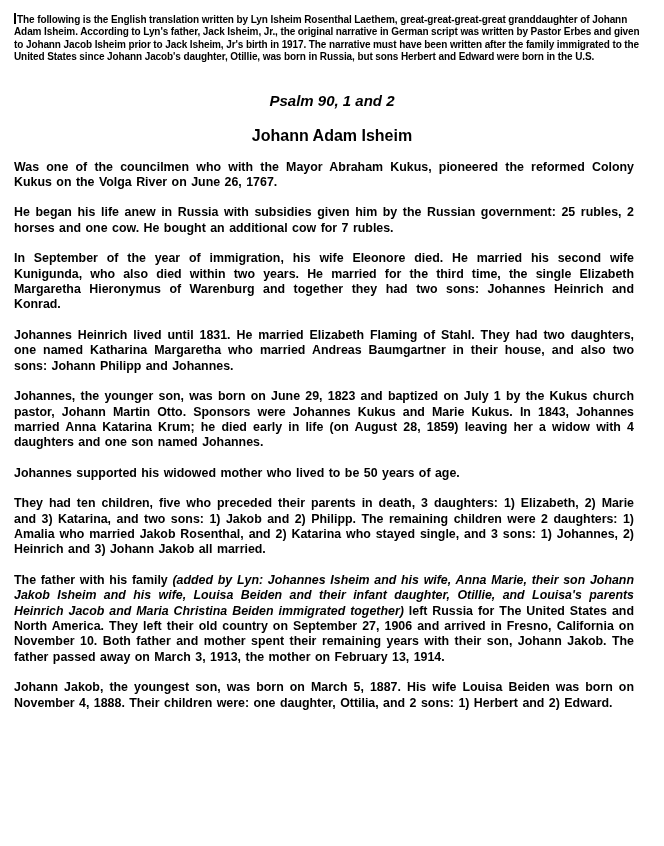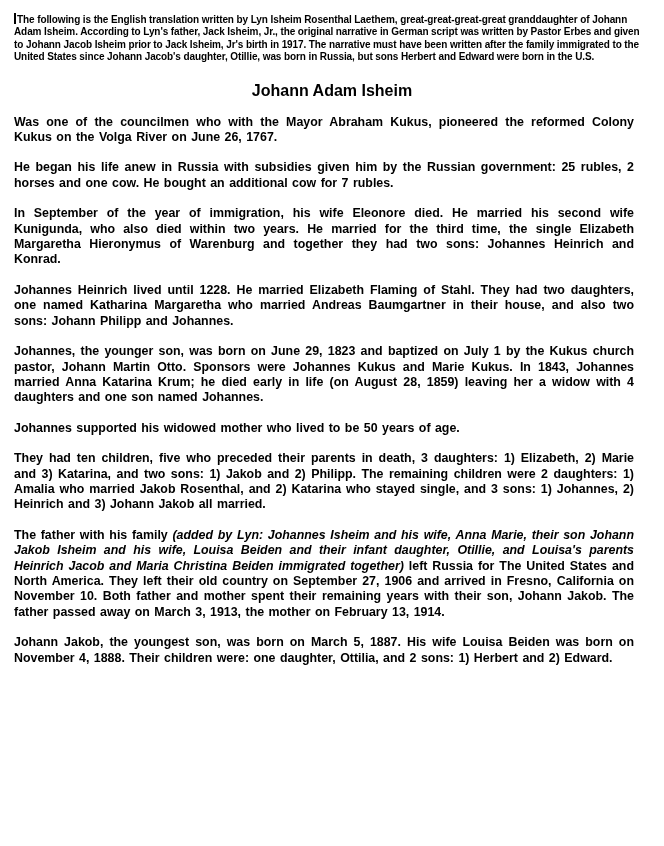--- a/index.html
+++ b/index.html
@@ -53,28 +53,29 @@
   .body-text p.first { margin-top: 16px; }
   .italic-seg { font-style: italic; }
 </style>
 </head>
 <body>
 
 <div class="page">
 
   <p class="intro"><span class="cursor-mark"></span><span>The following is the English translation written by Lyn Isheim Rosenthal Laethem, great-great-great-great granddaughter of Johann Adam Isheim. According to Lyn's father, Jack Isheim, Jr., the original narrative in German script was written by Pastor Erbes and given to Johann Jacob Isheim prior to Jack Isheim, Jr's birth in 1917. The narrative must have been written after the family immigrated to the United States since Johann Jacob's daughter, Otillie, was born in Russia, but sons Herbert and Edward were born in the U.S.</span></p>
 
+  <div class="heading-psalm">Psalm 90, 1 and 2</div>
 
   <div class="heading-name">Johann Adam Isheim</div>
 
   <div class="body-text">
     <p class="first">Was one of the councilmen who with the Mayor Abraham Kukus, pioneered the reformed Colony Kukus on the Volga River on June 26, 1767.</p>
     <p>He began his life anew in Russia with subsidies given him by the Russian government: 25 rubles, 2 horses and one cow. He bought an additional cow for 7 rubles.</p>
     <p>In September of the year of immigration, his wife Eleonore died. He married his second wife Kunigunda, who also died within two years. He married for the third time, the single Elizabeth Margaretha Hieronymus of Warenburg and together they had two sons: Johannes Heinrich and Konrad.</p>
-    <p>Johannes Heinrich lived until 1228. He married Elizabeth Flaming of Stahl. They had two daughters, one named Katharina Margaretha who married Andreas Baumgartner in their house, and also two sons: Johann Philipp and Johannes.</p>
+    <p>Johannes Heinrich lived until 1831. He married Elizabeth Flaming of Stahl. They had two daughters, one named Katharina Margaretha who married Andreas Baumgartner in their house, and also two sons: Johann Philipp and Johannes.</p>
     <p>Johannes, the younger son, was born on June 29, 1823 and baptized on July 1 by the Kukus church pastor, Johann Martin Otto. Sponsors were Johannes Kukus and Marie Kukus. In 1843, Johannes married Anna Katarina Krum; he died early in life (on August 28, 1859) leaving her a widow with 4 daughters and one son named Johannes.</p>
     <p>Johannes supported his widowed mother who lived to be 50 years of age.</p>
     <p>They had ten children, five who preceded their parents in death, 3 daughters: 1) Elizabeth, 2) Marie and 3) Katarina, and two sons: 1) Jakob and 2) Philipp. The remaining children were 2 daughters: 1) Amalia who married Jakob Rosenthal, and 2) Katarina who stayed single, and 3 sons: 1) Johannes, 2) Heinrich and 3) Johann Jakob all married.</p>
     <p><span>The father with his family </span><span class="italic-seg">(added by Lyn: Johannes Isheim and his wife, Anna Marie, their son Johann Jakob Isheim and his wife, Louisa Beiden and their infant daughter, Otillie, and Louisa's parents Heinrich Jacob and Maria Christina Beiden immigrated together)</span><span> left Russia for The United States and North America. They left their old country on September 27, 1906 and arrived in Fresno, California on November 10. Both father and mother spent their remaining years with their son, Johann Jakob. The father passed away on March 3, 1913, the mother on February 13, 1914.</span></p>
     <p>Johann Jakob, the youngest son, was born on March 5, 1887. His wife Louisa Beiden was born on November 4, 1888. Their children were: one daughter, Ottilia, and 2 sons: 1) Herbert and 2) Edward.</p>
   </div>
 
 </div>
 
 </body></html>

